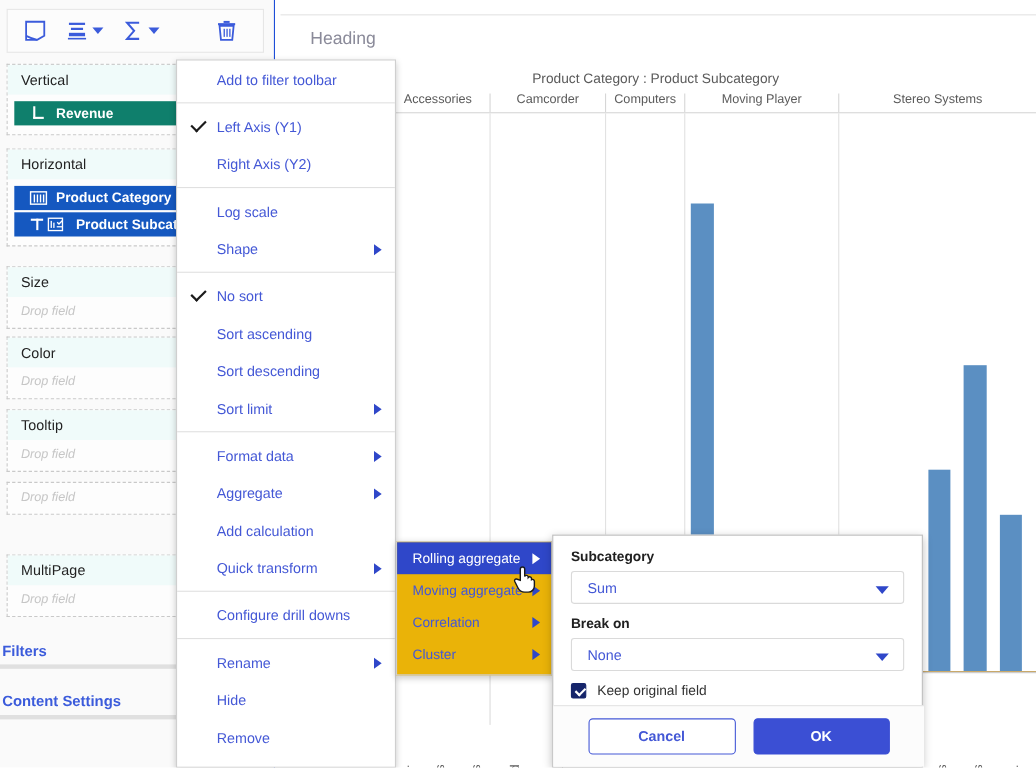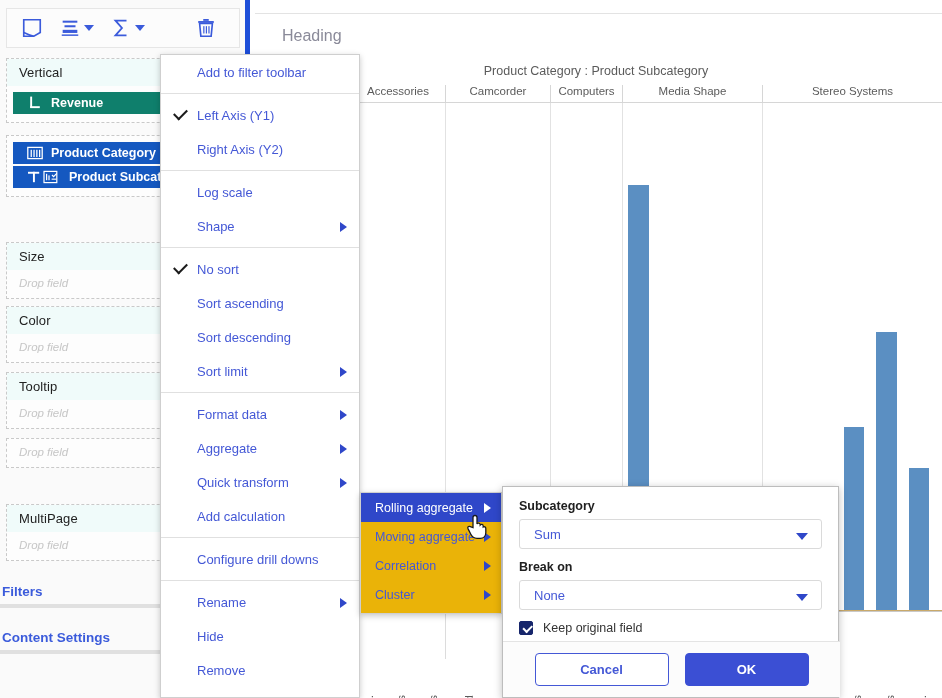--- a/index.html
+++ b/index.html
@@ -10,21 +10,21 @@
     background: #ffffff;
     font-family: "Liberation Sans", sans-serif;
     -webkit-font-smoothing: antialiased;
   }
   #root { position: relative; width: 942px; height: 698px; overflow: hidden; background:#fff; }
 
   
   .left-panel {
     position: absolute; left: 0; top: 0; width: 250px; height: 698px;
     background: #fafafa;
-    border-right: 5px solid #1d4ed8;
+    border-right: 1px solid #1d4ed8;
   }
   .toolbar {
     position: absolute; left: 6px; top: 8px; width: 234px; height: 40px;
     background: #fcfcfc; border: 1px solid #e6e6e6;
     display: flex; align-items: center; padding-left: 14px; gap: 16px;
   }
   .tb-btn { display:flex; align-items:center; gap:3px; cursor:pointer; }
   .tb-ic { width: 22px; height: 22px; display:block; }
   .caret-dn {
     width:0;height:0;border-left:5px solid transparent;border-right:5px solid transparent;
@@ -231,20 +231,21 @@
               <rect x="6" y="14" width="12" height="2.4" fill="#fff"></rect>
             </svg>
             <span class="pill-label">Revenue</span>
           </div>
         </div>
       </div>
     </div>
 
     <div class="shelf-group" style="top:135px;">
       <div class="shelf">
+        <div class="shelf-title">Horizontal</div>
         <div class="shelf-body">
           <div class="pill blue">
             <svg class="pill-ic" viewBox="0 0 24 20">
               <rect x="3" y="3" width="18" height="14" fill="none" stroke="#fff" stroke-width="1.6"></rect>
               <rect x="6.5" y="6" width="1.6" height="9" fill="#fff"></rect>
               <rect x="10" y="6" width="1.6" height="9" fill="#fff"></rect>
               <rect x="13.5" y="6" width="1.6" height="9" fill="#fff"></rect>
               <rect x="17" y="6" width="1.6" height="9" fill="#fff"></rect>
             </svg>
             <span class="pill-label">Product Category</span>
@@ -323,21 +324,21 @@
 
     <div class="cat-header">
       <div class="cat-sep" style="left:100px;"></div>
       <div class="cat-sep" style="left:195px;"></div>
       <div class="cat-sep" style="left:300px;"></div>
       <div class="cat-sep" style="left:372px;"></div>
       <div class="cat-sep" style="left:512px;"></div>
       <div class="cat-cell" style="left:101px;  width:94px;">Accessories</div>
       <div class="cat-cell" style="left:196px;  width:104px;">Camcorder</div>
       <div class="cat-cell" style="left:301px;  width:71px;">Computers</div>
-      <div class="cat-cell" style="left:373px;  width:139px;">Media Shape</div>
+      <div class="cat-cell" style="left:373px;  width:139px;">Moving Player</div>
       <div class="cat-cell" style="left:513px;  width:179px;">Stereo Systems</div>
     </div>
     <div class="hdr-rule"></div>
 
     <div class="plot">
       <div class="vgrid" style="left:100px;"></div>
       <div class="vgrid" style="left:195px;"></div>
       <div class="vgrid" style="left:300px;"></div>
       <div class="vgrid" style="left:372px;"></div>
       <div class="vgrid" style="left:512px;"></div>
@@ -410,25 +411,25 @@
     <div class="mdiv"></div>
     <div class="mi">
         <span>Format data</span>
         <span class="arrow"></span>
       </div>
     <div class="mi">
         <span>Aggregate</span>
         <span class="arrow"></span>
       </div>
     <div class="mi">
+        <span>Add calculation</span>
+      </div>
+    <div class="mi">
         <span>Quick transform</span>
         <span class="arrow"></span>
-      </div>
-    <div class="mi">
-        <span>Add calculation</span>
       </div>
     <div class="mdiv"></div>
     <div class="mi">
         <span>Configure drill downs</span>
       </div>
     <div class="mdiv"></div>
     <div class="mi">
         <span>Rename</span>
         <span class="arrow"></span>
       </div>

